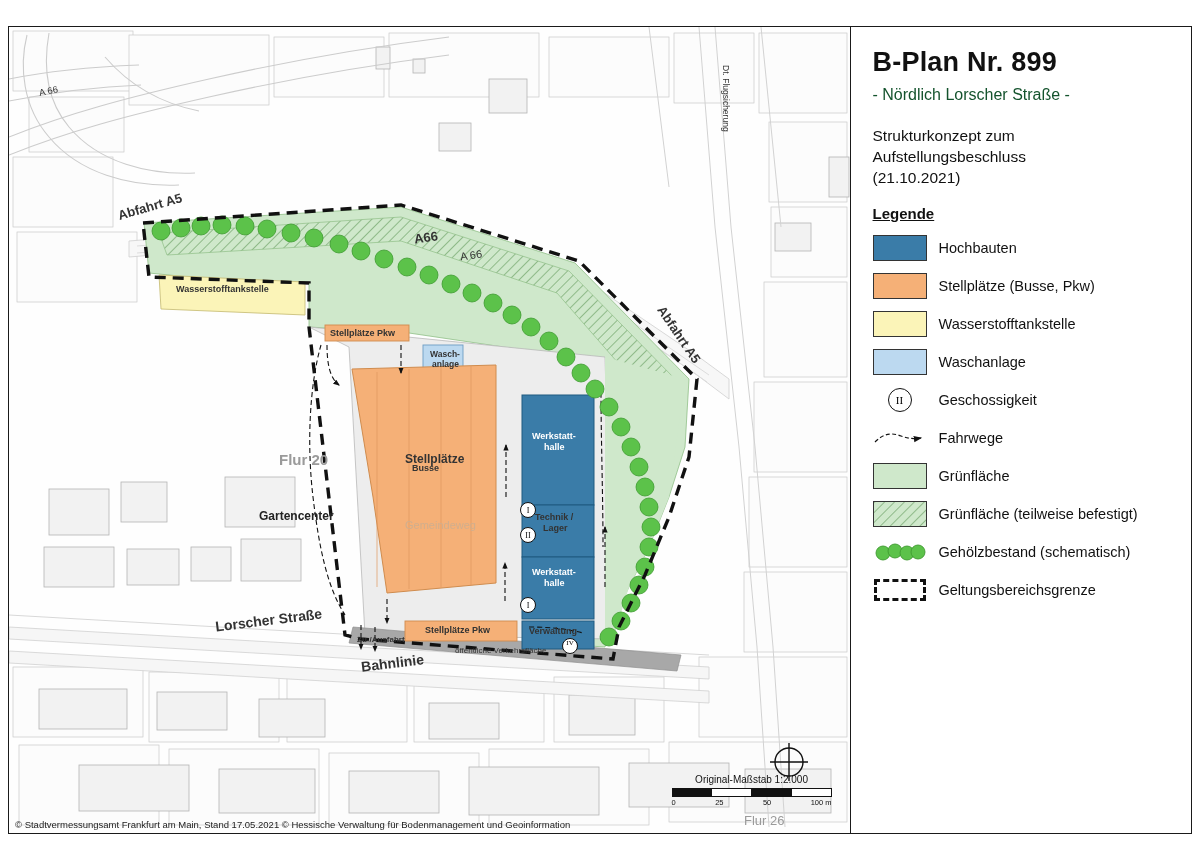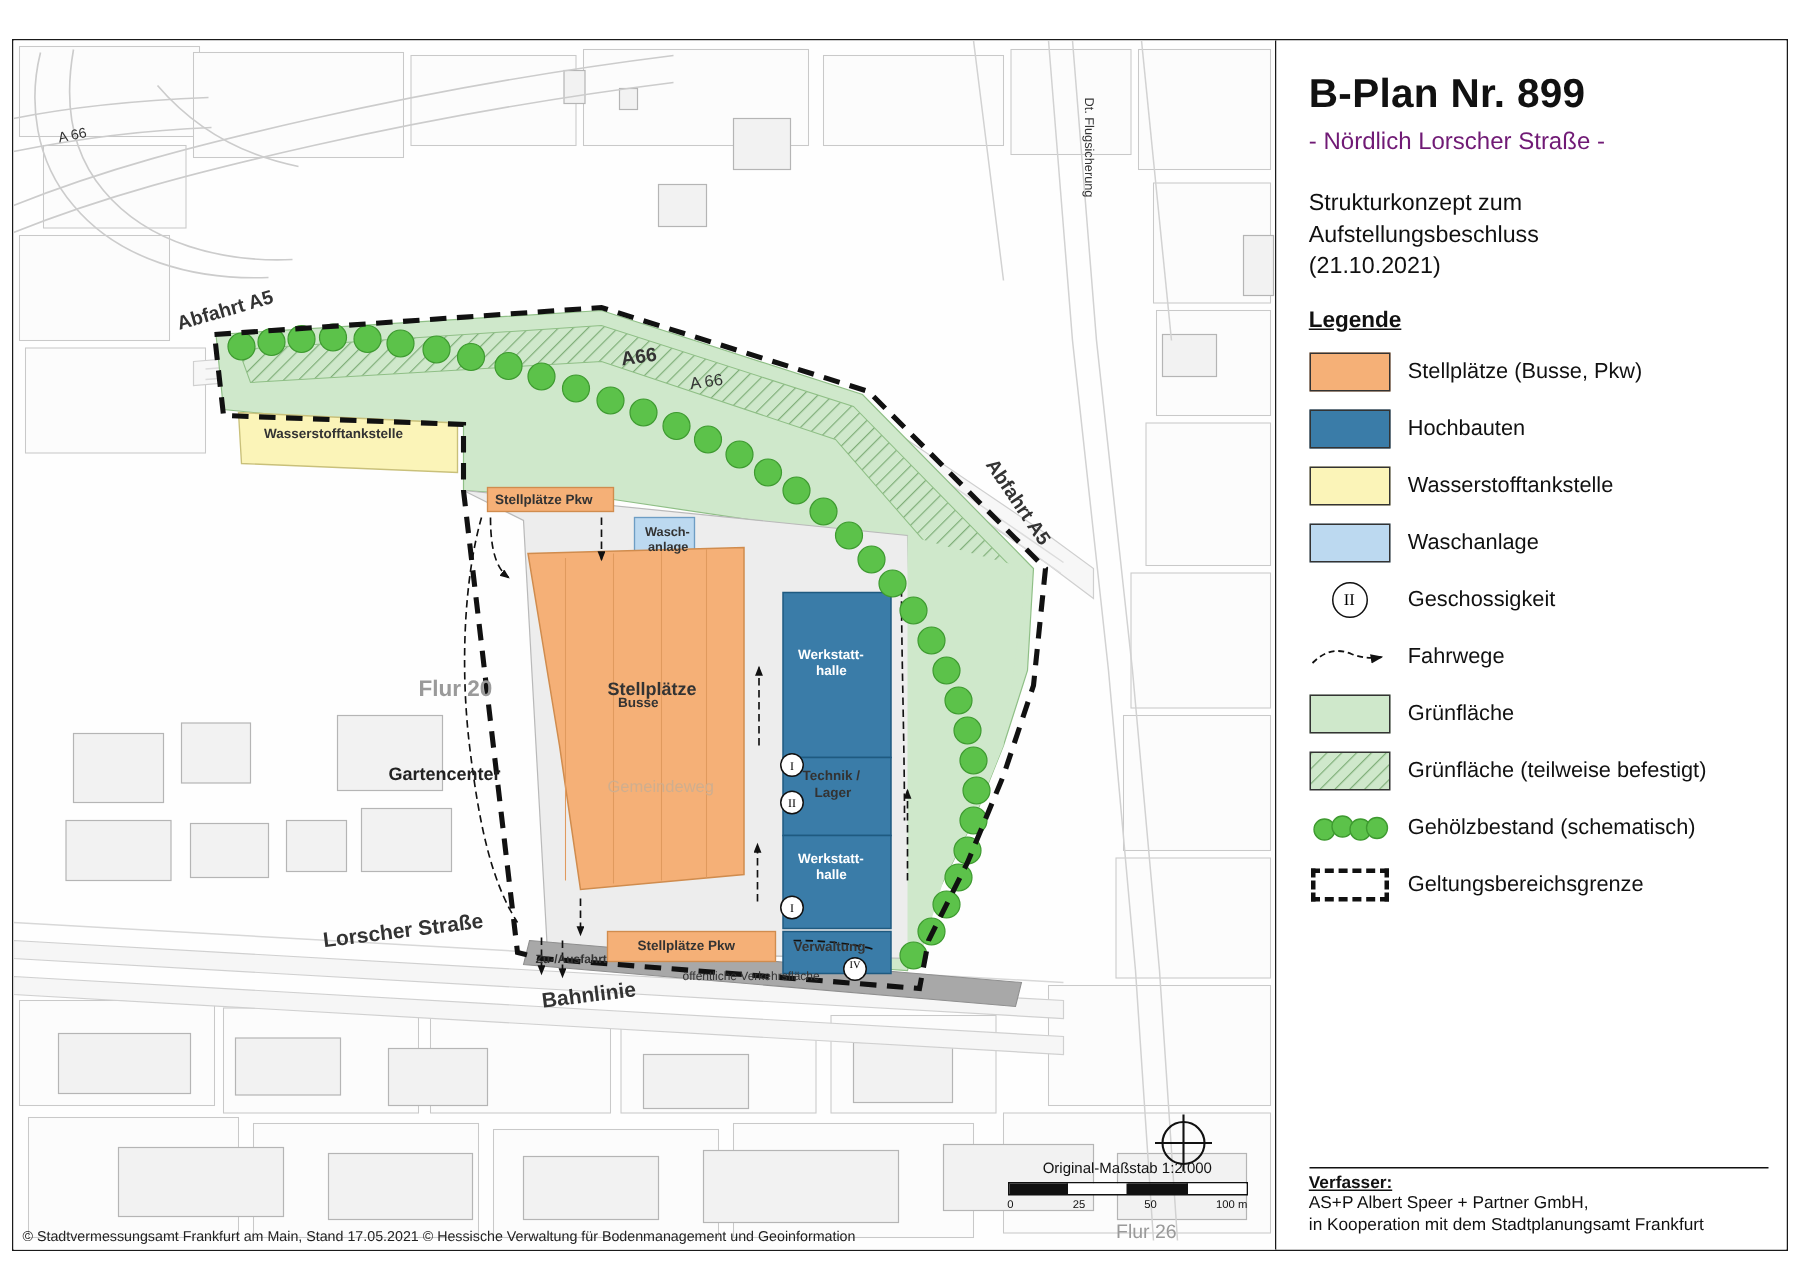--- a/index.html
+++ b/index.html
@@ -56,21 +56,21 @@
   }
   .title-main {
     font-size: 27px;
     font-weight: bold;
     color: #111;
     letter-spacing: 0.2px;
     margin: 6px 0 8px 0;
   }
   .title-sub {
     font-size: 16px;
-    color: #701a75;
+    color: #14532d;
     margin: 0 0 22px 0;
   }
   .title-desc {
     font-size: 15.5px;
     line-height: 1.35;
     color: #111;
     margin: 0 0 16px 0;
   }
   .legend-head {
     font-size: 15px;
@@ -483,30 +483,30 @@
         <div>Aufstellungsbeschluss</div>
         <div>(21.10.2021)</div>
       </div>
 
       <div class="legend-head">Legende</div>
 
       <div class="legend-list">
 
         <div class="legend-row">
           <div class="swatch-wrap">
+            <div class="swatch" style="background:#3a7ca8;"></div>
+          </div>
+          <div class="legend-label">Hochbauten</div>
+        </div>
+
+        <div class="legend-row">
+          <div class="swatch-wrap">
             <div class="swatch" style="background:#f5b077;"></div>
           </div>
           <div class="legend-label">Stellplätze (Busse, Pkw)</div>
-        </div>
-
-        <div class="legend-row">
-          <div class="swatch-wrap">
-            <div class="swatch" style="background:#3a7ca8;"></div>
-          </div>
-          <div class="legend-label">Hochbauten</div>
         </div>
 
         <div class="legend-row">
           <div class="swatch-wrap">
             <div class="swatch" style="background:#fbf4b8;"></div>
           </div>
           <div class="legend-label">Wasserstofftankstelle</div>
         </div>
 
         <div class="legend-row">
@@ -582,21 +582,16 @@
           <div class="swatch-wrap">
             <div class="sym-box">
               <div style="width:52px; height:22px; border:3px dashed #111; box-sizing:border-box;"></div>
             </div>
           </div>
           <div class="legend-label">Geltungsbereichsgrenze</div>
         </div>
 
       </div>
 
-      <div class="verfasser">
-        <div class="lbl">Verfasser:</div>
-        <div class="line">AS+P Albert Speer + Partner GmbH,</div>
-        <div class="line">in Kooperation mit dem Stadtplanungsamt Frankfurt</div>
-      </div>
     </div>
 
   </div>
 </div>
 
 </body></html>

